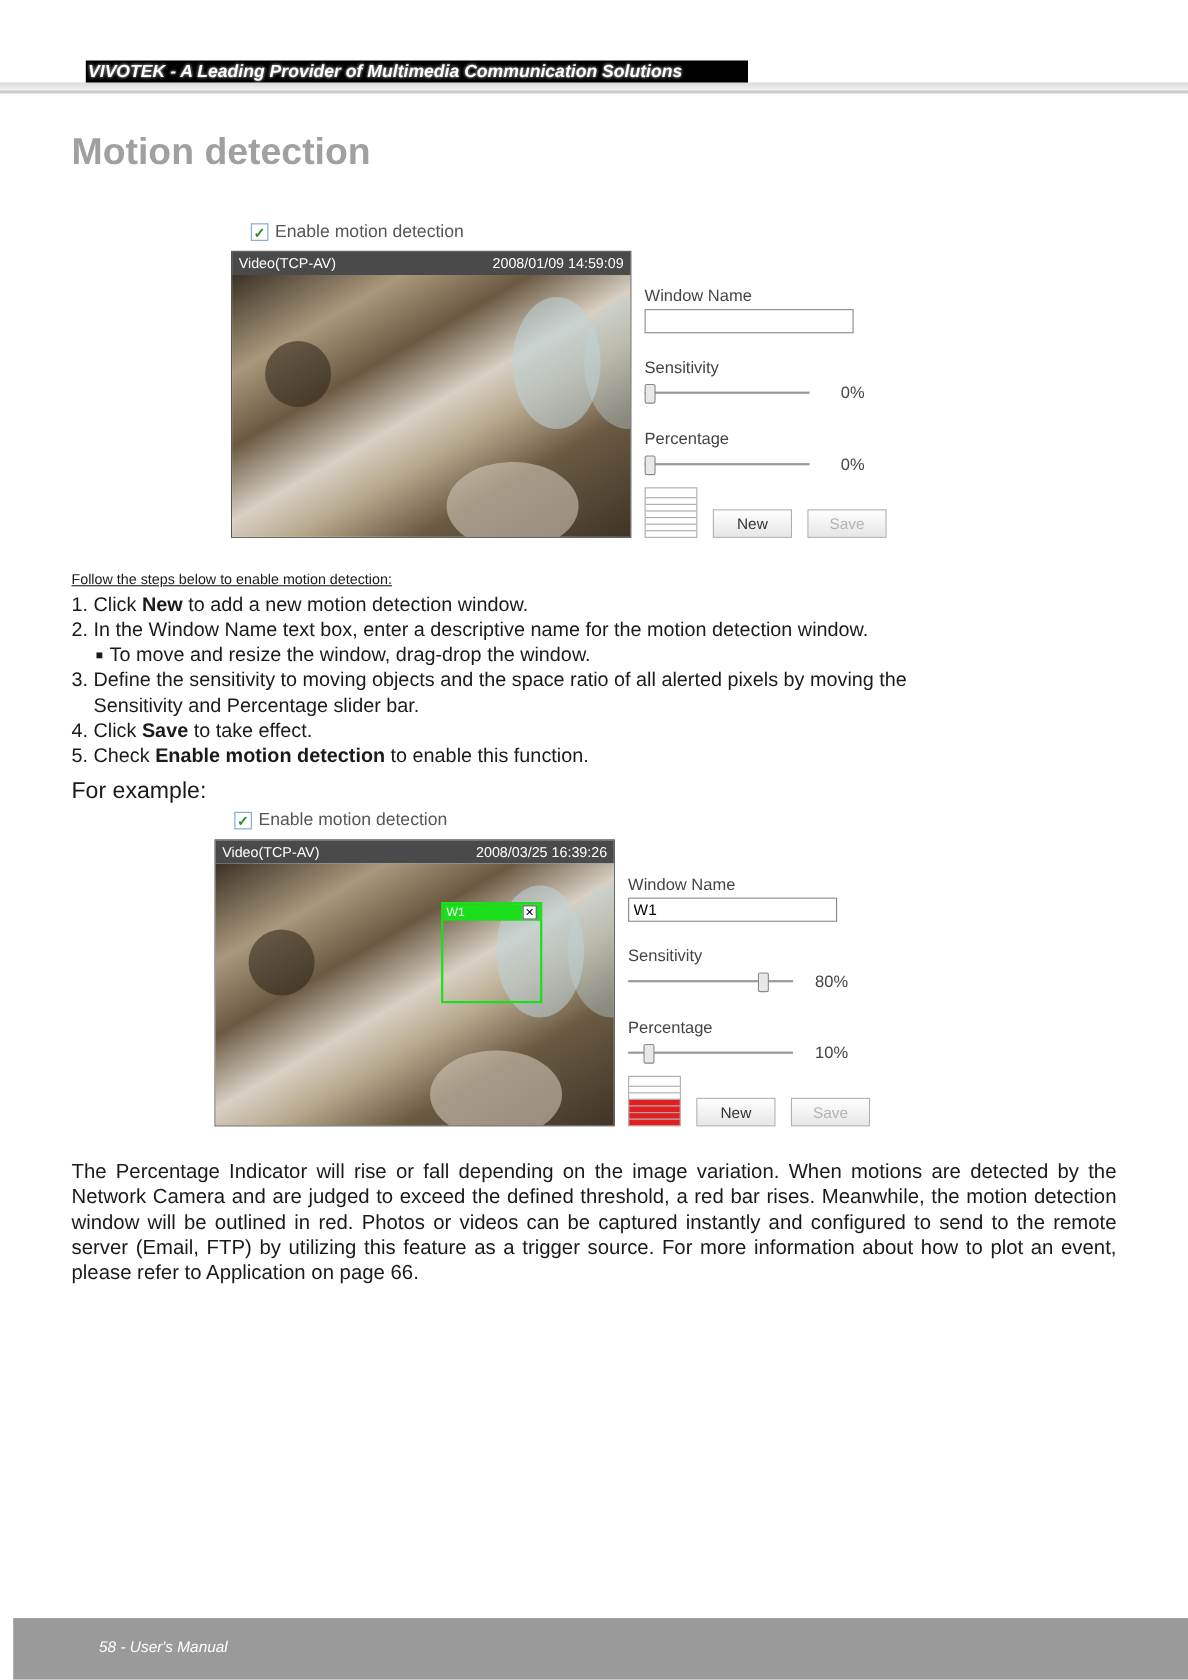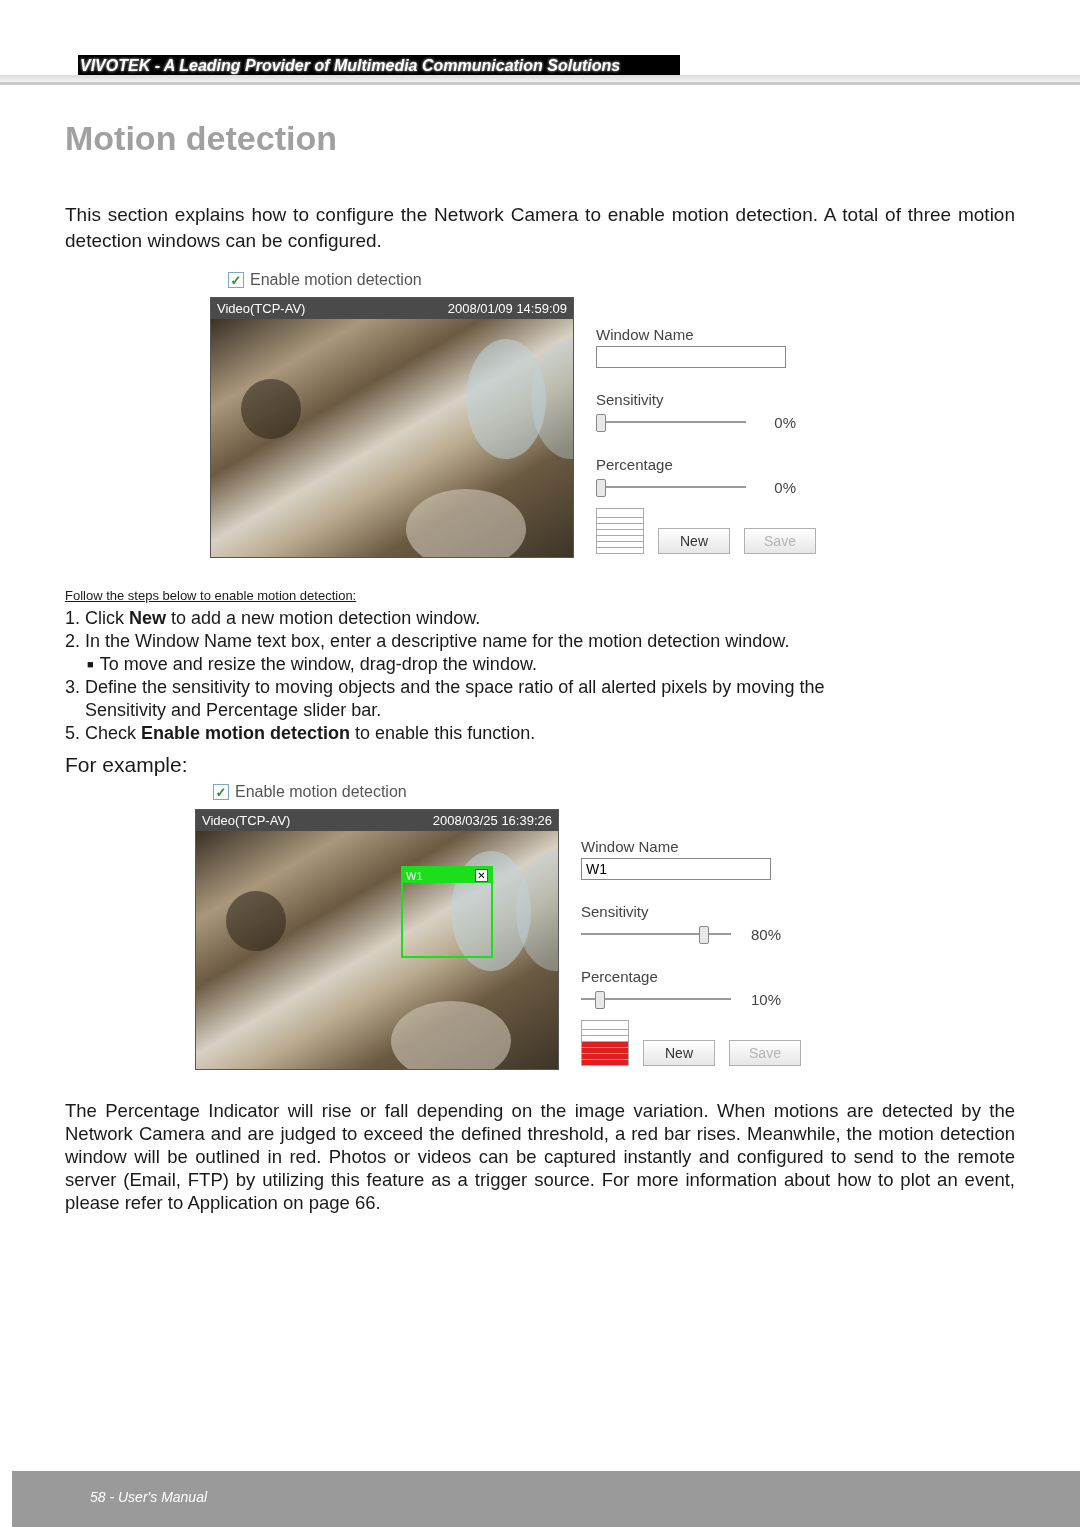--- a/index.html
+++ b/index.html
@@ -68,22 +68,22 @@
     display: inline-flex;
     align-items: center;
     justify-content: center;
     color: #2e8b2e;
     font-size: 13px;
     font-weight: bold;
     background: #fff;
   }
   .panel-row {
     display: flex;
-    gap: 22px;
-    align-items: flex-start;
+    gap: 12px;
+    align-items: flex-end;
   }
   .video-box {
     width: 364px;
     border: 1px solid #555;
   }
   .video-title {
     background: #4a4a4a;
     color: #fff;
     font-size: 13px;
     padding: 3px 6px;
@@ -247,21 +247,20 @@
 </style>
 </head>
 <body>
 
 <div class="header-bar">
   <div class="header-text">VIVOTEK - A Leading Provider of Multimedia Communication Solutions</div>
 </div>
 
 <div class="page-body">
   <h1>Motion detection</h1>
-  <p class="intro">This section explains how to configure the Network Camera to enable motion detection. A total of three motion detection windows can be configured.</p>
 
   <div class="config-panel">
     <div class="checkbox-row">
       <span class="cbx">✓</span>
       <span>Enable motion detection</span>
     </div>
     <div class="panel-row">
       <div class="video-box">
         <div class="video-title">
           <span>Video(TCP-AV)</span>
@@ -315,20 +314,21 @@
     </div>
   </div>
 
   <p class="steps-intro">Follow the steps below to enable motion detection:</p>
   <div class="steps">
     <div><span>1. Click </span><b>New</b><span> to add a new motion detection window.</span></div>
     <div>2. In the Window Name text box, enter a descriptive name for the motion detection window.</div>
     <div class="sub">To move and resize the window, drag-drop the window.</div>
     <div>3. Define the sensitivity to moving objects and the space ratio of all alerted pixels by moving the</div>
     <div style="white-space:pre">    Sensitivity and Percentage slider bar.</div>
+    <div><span>4. Click </span><b>Save</b><span> to take effect.</span></div>
     <div><span>5. Check </span><b>Enable motion detection</b><span> to enable this function.</span></div>
   </div>
 
   <p class="example-label">For example:</p>
 
   <div class="config-panel" style="margin-left:130px;width:660px">
     <div class="checkbox-row">
       <span class="cbx">✓</span>
       <span>Enable motion detection</span>
     </div>

